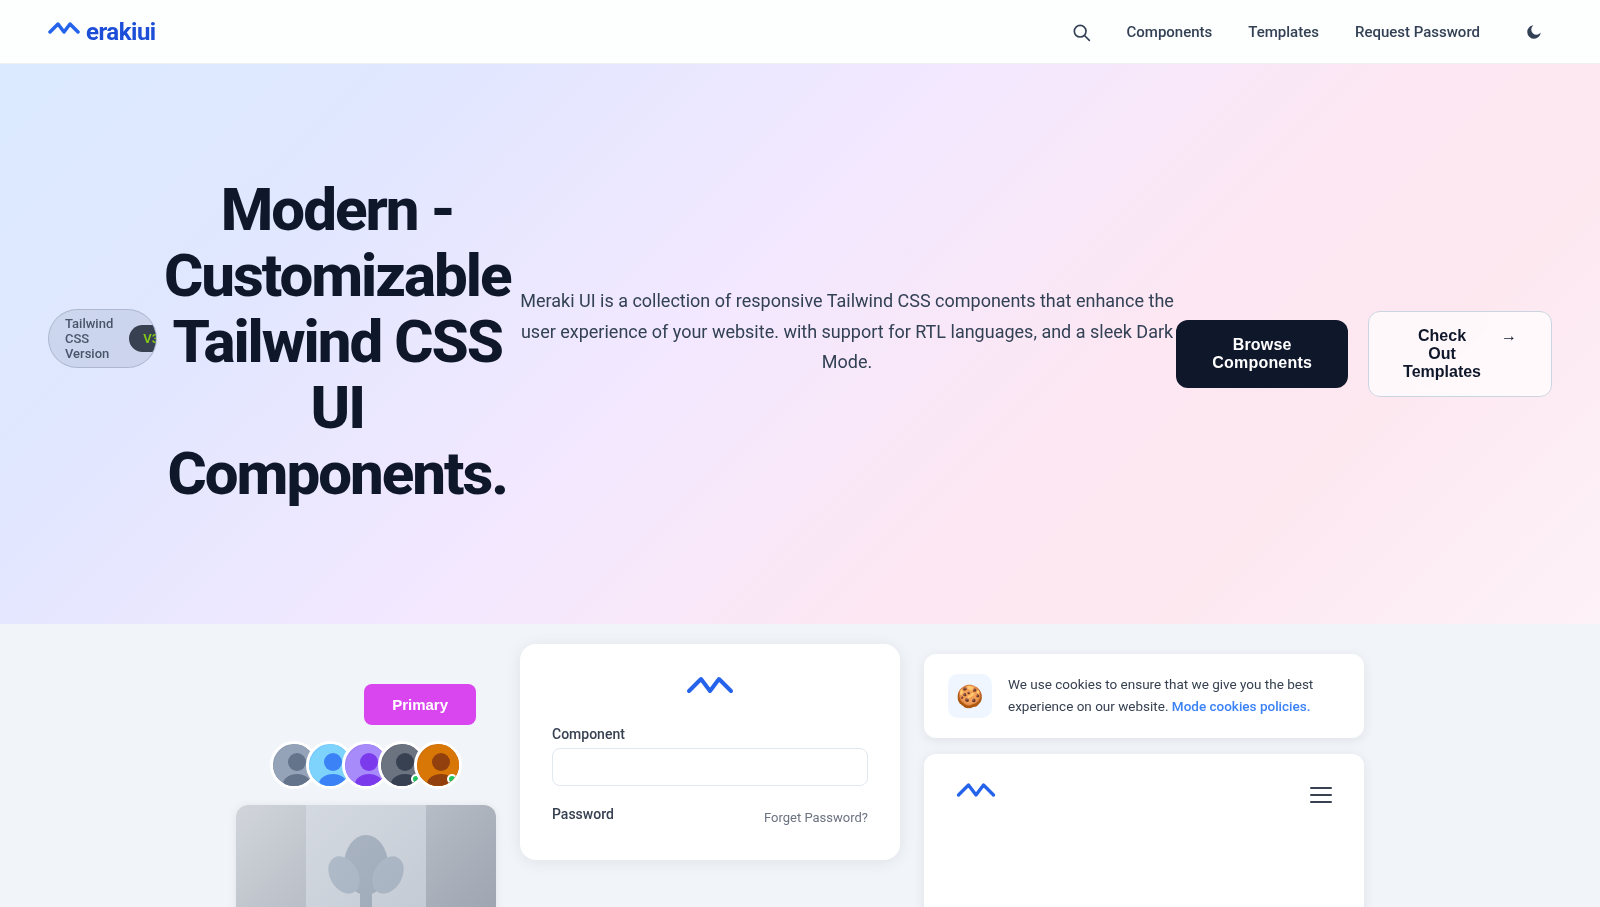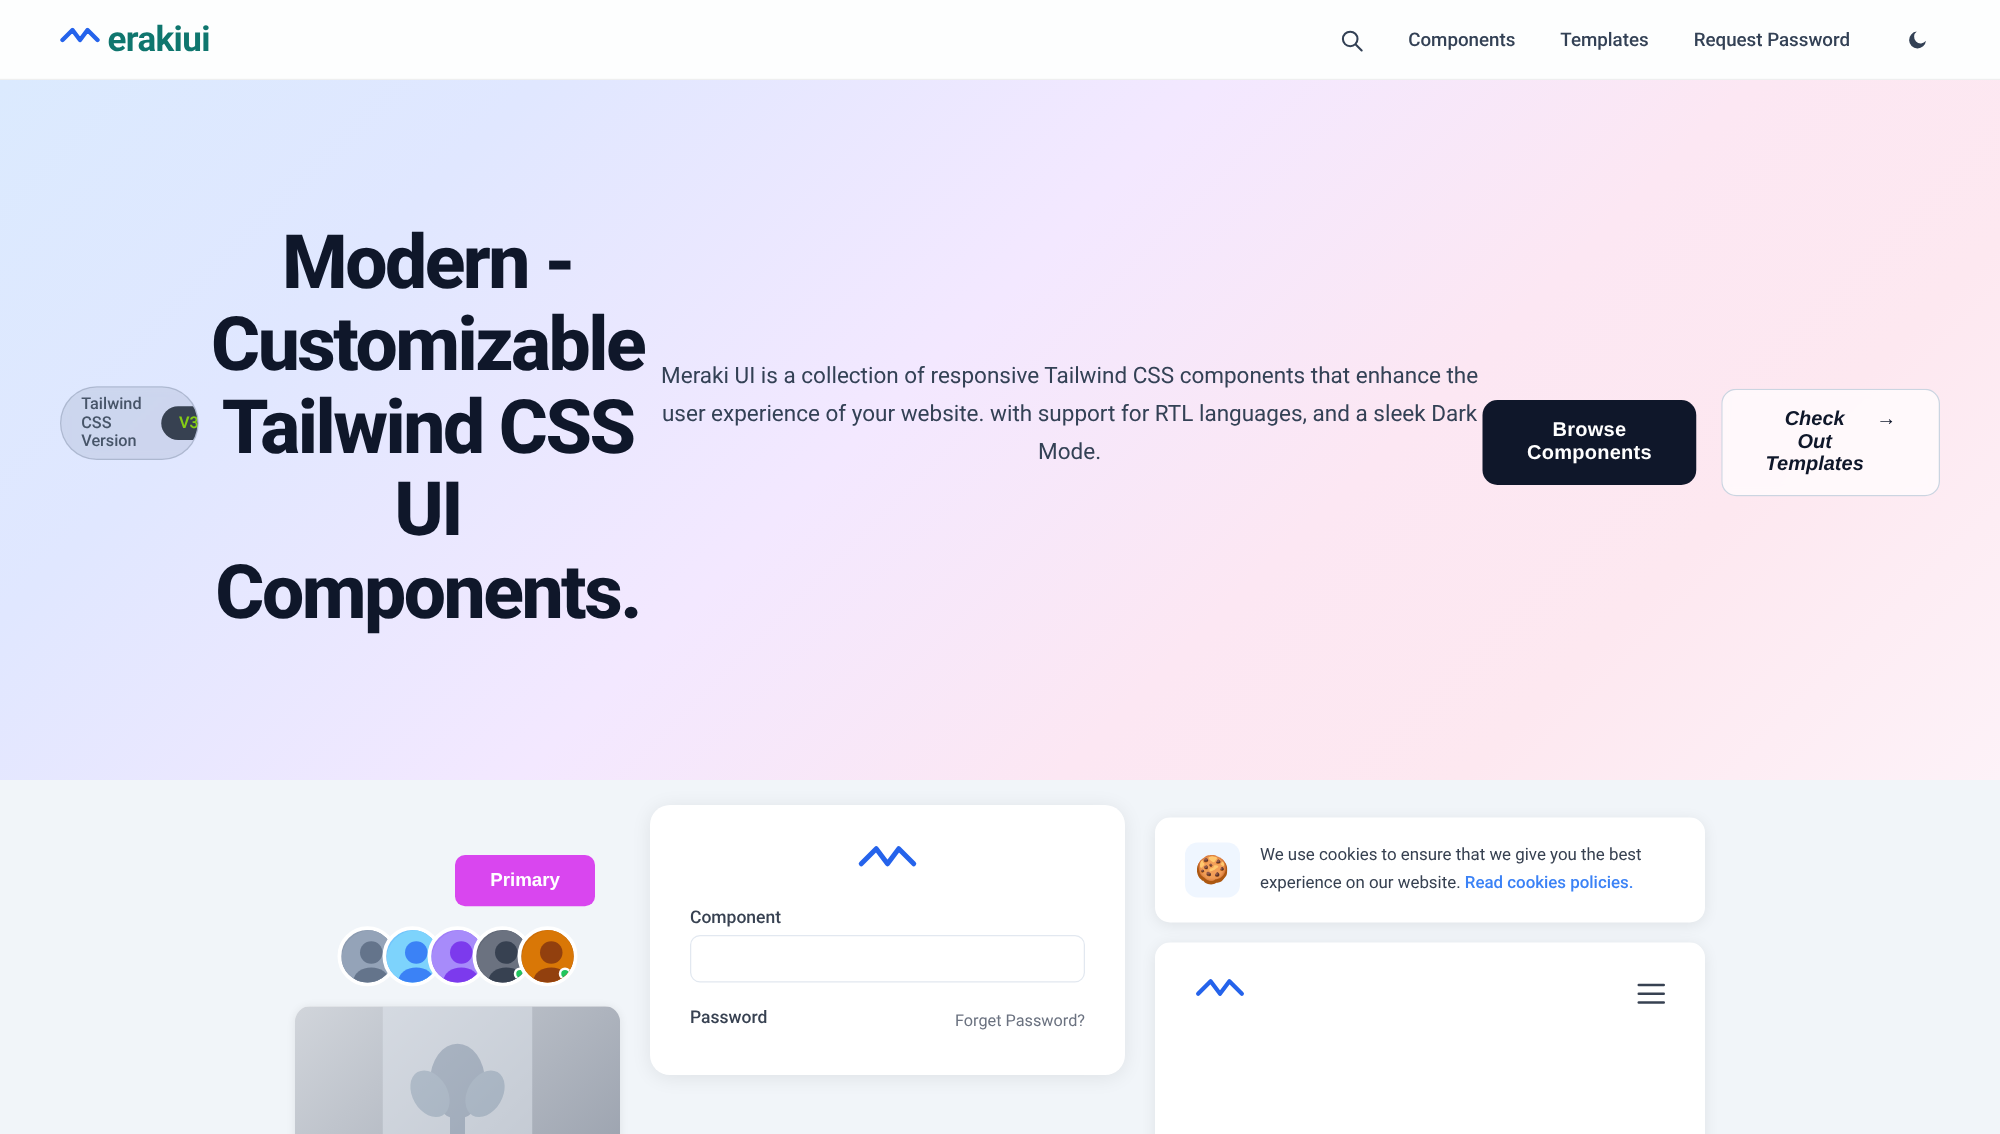--- a/index.html
+++ b/index.html
@@ -32,23 +32,23 @@
       align-items: center;
       gap: 6px;
     }
 
     .logo-icon {
       width: 32px;
       height: 20px;
     }
 
     .logo-text {
-      font-size: 28px;
+      font-size: 24px;
       font-weight: 700;
-      color: #0f766e;
+      color: #1d4ed8;
       letter-spacing: -0.5px;
       text-align: right;
     }
 
     .nav-links {
       display: flex;
       align-items: center;
       gap: 36px;
     }
 
@@ -161,23 +161,22 @@
       background: rgba(255,255,255,0.7);
       color: #0f172a;
       border: 1.5px solid #cbd5e1;
       padding: 15px 34px;
       border-radius: 12px;
       font-size: 16px;
       font-weight: 600;
       cursor: pointer;
       display: flex;
       align-items: flex-start;
-      gap: 10px;
+      gap: 20px;
       backdrop-filter: blur(4px);
-      font-style: italic;
     }
 
     
     .preview-section {
       background: #f1f5f9;
       padding: 20px 48px 60px;
       display: flex;
       gap: 24px;
       justify-content: center;
       align-items: flex-start;
@@ -516,21 +515,21 @@
 
     </div>
   </div>
 
   <div class="preview-card-3">
 
     <div class="cookie-banner">
       <div class="cookie-icon">🍪</div>
       <div class="cookie-text">
         <span>We use cookies to ensure that we give you the best experience on our website.</span>
-        <span class="cookie-link">Read cookies policies.</span>
+        <span class="cookie-link">Mode cookies policies.</span>
       </div>
     </div>
 
     <div class="coming-soon-card">
       <div class="coming-soon-header">
         <svg class="coming-soon-logo" viewBox="0 0 48 30" fill="none">
           <path d="M3 15 L15 3 L24 15 L33 3 L45 15" stroke="#2563eb" stroke-width="4" stroke-linecap="round" stroke-linejoin="round" fill="none"></path>
         </svg>
         <div class="hamburger">
           <div class="hamburger-line"></div>

